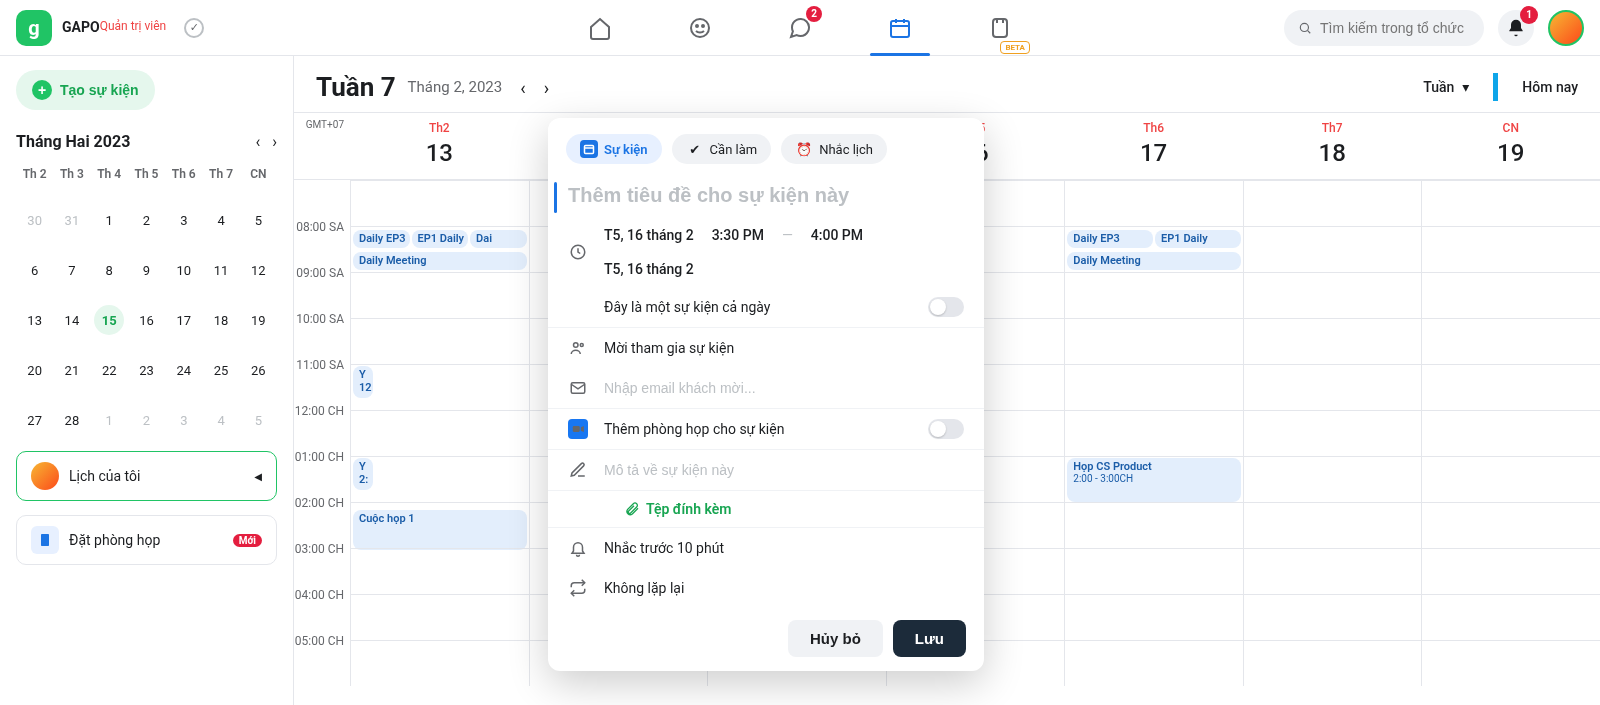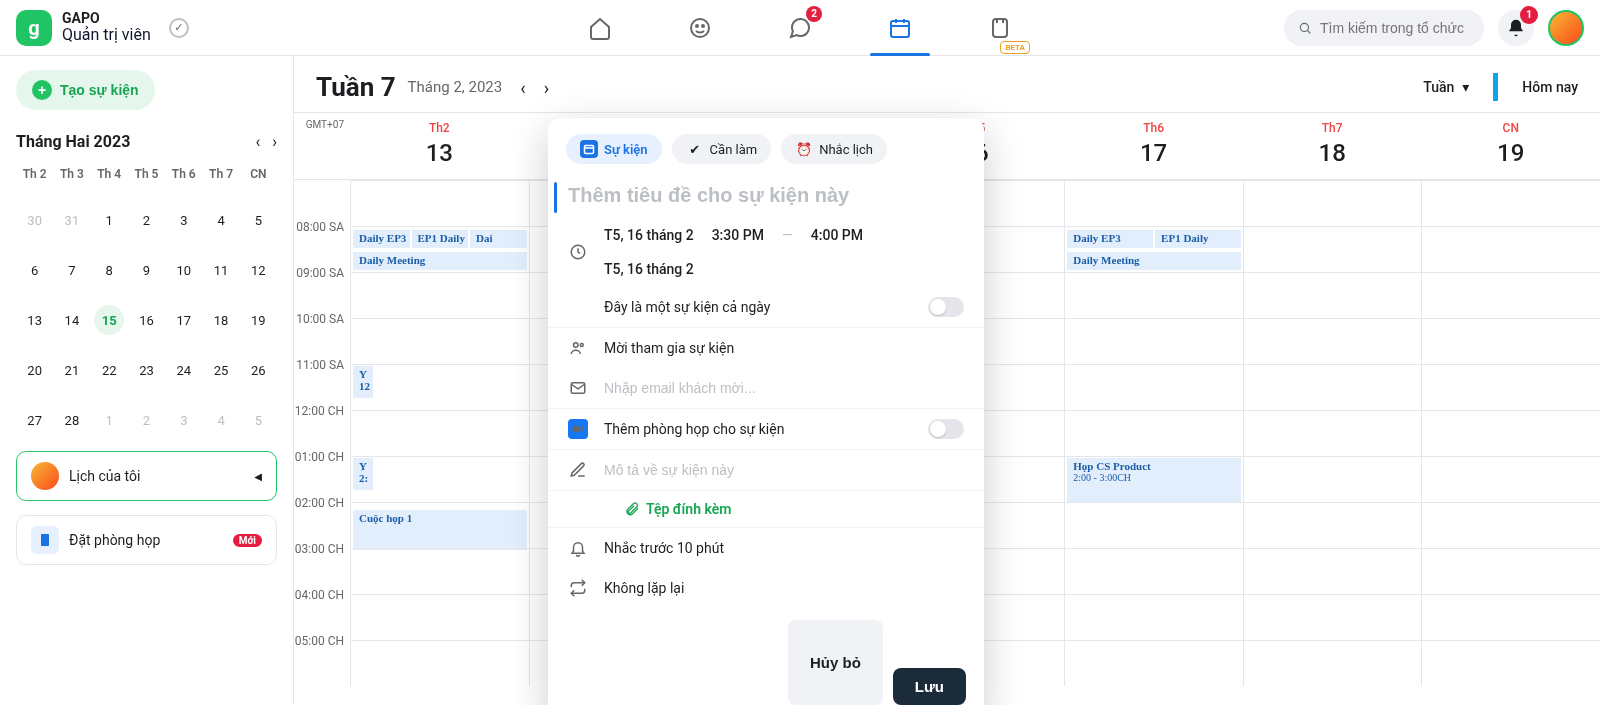--- a/index.html
+++ b/index.html
@@ -1,22 +1,22 @@
 <!DOCTYPE html>
 <html><head>
 <meta charset="utf-8">
 <style>
   * { box-sizing: border-box; margin: 0; padding: 0; }
   body { font-family: -apple-system, BlinkMacSystemFont, "Segoe UI", Roboto, Arial, sans-serif; background: #fff; color: #1c1e21; width: 1600px; height: 705px; overflow: hidden; font-size: 14px; }
   .topbar { height: 56px; display: flex; align-items: center; padding: 0 16px; border-bottom: 1px solid #e4e6eb; position: relative; }
   .brand { display: flex; align-items: center; gap: 10px; }
   .brand-logo { width: 36px; height: 36px; background: #20c465; border-radius: 10px; display: flex; align-items: center; justify-content: center; color: #fff; font-weight: 700; font-size: 20px; }
-  .brand-text { display: flex; flex-direction: column; line-height: 1.1; }
+  .brand-text { display: flex; line-height: 1.1; }
   .brand-name { font-weight: 700; font-size: 14px; }
-  .brand-sub { font-size: 16px; color: #0f172a; }
+  .brand-sub { font-size: 12px; color: #ef4444; }
   .check-icon { margin-left: 18px; color: #65676b; width: 20px; height: 20px; border: 2px solid #bcc0c4; border-radius: 50%; display: flex; align-items: center; justify-content: center; font-size: 11px; }
   .nav-center { position: absolute; left: 50%; transform: translateX(-50%); display: flex; gap: 40px; align-items: center; }
   .nav-item { width: 60px; height: 44px; display: flex; align-items: center; justify-content: center; border-radius: 8px; position: relative; cursor: pointer; color: #65676b; }
   .nav-item.active { color: #1b74e4; }
   .nav-item.active::after { content: ""; position: absolute; bottom: -6px; left: 0; right: 0; height: 3px; background: #1b74e4; border-radius: 2px; }
   .nav-item svg { width: 24px; height: 24px; }
   .nav-badge { position: absolute; top: 0; right: 8px; background: #e41e3f; color: #fff; font-size: 10px; border-radius: 10px; min-width: 16px; height: 16px; display: flex; align-items: center; justify-content: center; font-weight: 700; padding: 0 4px; }
   .beta-badge { position: absolute; bottom: -4px; right: 0; background: #fff; color: #f0a020; border: 1px solid #f0a020; font-size: 8px; padding: 1px 4px; border-radius: 4px; font-weight: 700; }
   .top-right { margin-left: auto; display: flex; align-items: center; gap: 14px; }
   .search-box { background: #f0f2f5; border-radius: 20px; height: 36px; width: 200px; display: flex; align-items: center; padding: 0 14px; color: #65676b; gap: 8px; }
@@ -65,21 +65,21 @@
   .day-num { font-size: 24px; font-weight: 500; margin-top: 4px; }
   .tz-label { font-size: 10px; color: #65676b; text-align: right; padding-right: 6px; padding-top: 6px; }
 
   .cal-body { display: flex; position: relative; }
   .hours-col { width: 56px; flex-shrink: 0; }
   .hour-cell { height: 46px; font-size: 12px; color: #65676b; text-align: right; padding-right: 6px; position: relative; top: -6px; }
   .day-cols { display: flex; flex: 1; position: relative; }
   .day-col { flex: 1; border-left: 1px solid #e4e6eb; position: relative; }
   .grid-line { position: absolute; left: 0; right: 0; height: 1px; background: #e4e6eb; }
 
-  .event { position: absolute; left: 2px; right: 2px; font-size: 11px; color: #1b5da8; padding: 2px 6px; border-radius: 0; overflow: hidden; white-space: nowrap; font-weight: 600; font-family: Liberation Serif, serif; }
+  .event { position: absolute; left: 2px; right: 2px; font-size: 11px; color: #1b5da8; padding: 2px 6px; border-radius: 8px; overflow: hidden; white-space: nowrap; font-weight: 600; }
   .event.light { background: #e3eefc; }
   .event-row { display: flex; gap: 2px; position: absolute; left: 2px; right: 2px; height: 18px; }
   .event-row .event { position: static; flex: 1; }
   .event-time { font-size: 10px; font-weight: 400; }
 
   
   .modal { position: absolute; top: 62px; left: 254px; width: 436px; background: #fff; border-radius: 12px; box-shadow: 0 12px 40px rgba(0,0,0,.2); padding: 16px 0 14px; z-index: 50; }
   .modal-tabs { display: flex; gap: 10px; padding: 0 18px 14px; }
   .mtab { display: flex; align-items: center; gap: 6px; background: #f0f2f5; border-radius: 18px; padding: 6px 14px; font-size: 13px; cursor: pointer; }
   .mtab.active { background: #e7f0ff; color: #1b74e4; font-weight: 600; }
@@ -99,21 +99,21 @@
   .toggle { margin-left: auto; width: 36px; height: 20px; background: #e4e6eb; border-radius: 10px; position: relative; cursor: pointer; }
   .toggle::after { content:""; position:absolute; width:16px; height:16px; background:#fff; border-radius:50%; top:2px; left:2px; box-shadow:0 1px 2px rgba(0,0,0,.2); }
   .video-icon { background: #1877f2; color: #fff; border-radius: 4px; width: 22px; height: 22px; }
   .modal-input { border: none; outline: none; font-size: 14px; flex: 1; color: #1c1e21; }
   .modal-input::placeholder { color: #bcc0c4; }
   .attach-link { color: #18a552; font-weight: 600; padding-left: 56px; display: flex; align-items: center; gap: 6px; }
   .attach-link svg { color: #18a552; }
   .modal-footer { display: flex; justify-content: flex-end; gap: 10px; padding: 12px 18px 0; }
   .btn { border: none; border-radius: 8px; padding: 10px 22px; font-size: 15px; font-weight: 600; cursor: pointer; }
   .btn-cancel { background: #f0f2f5; color: #1c1e21; }
-  .btn-save { background: #1c2b3a; color: #fff; margin-top: 48px; }
+  .btn-save { background: #1c2b3a; color: #fff; }
 </style>
 </head>
 <body>
 
 <div class="topbar">
   <div class="brand">
     <div class="brand-logo">g</div>
     <div class="brand-text">
       <div class="brand-name">GAPO</div>
       <div class="brand-sub">Quản trị viên</div>

